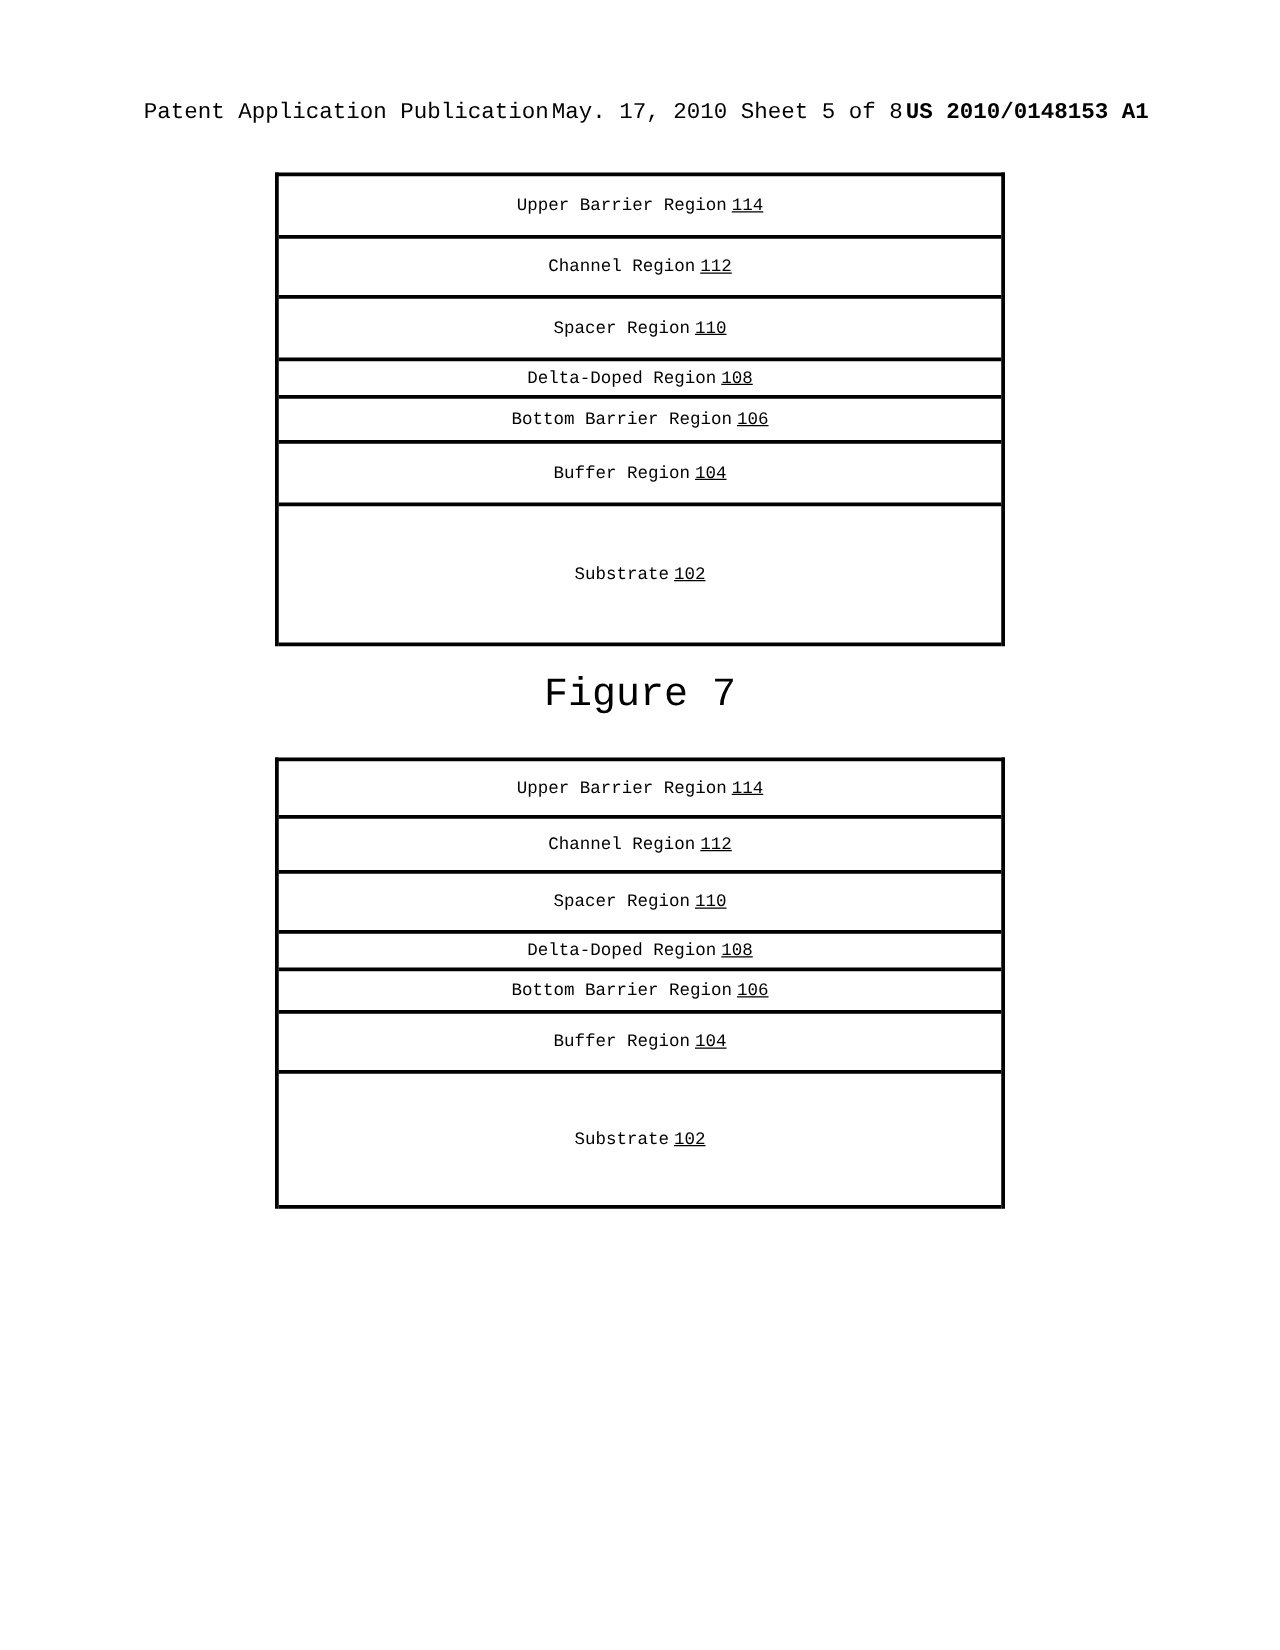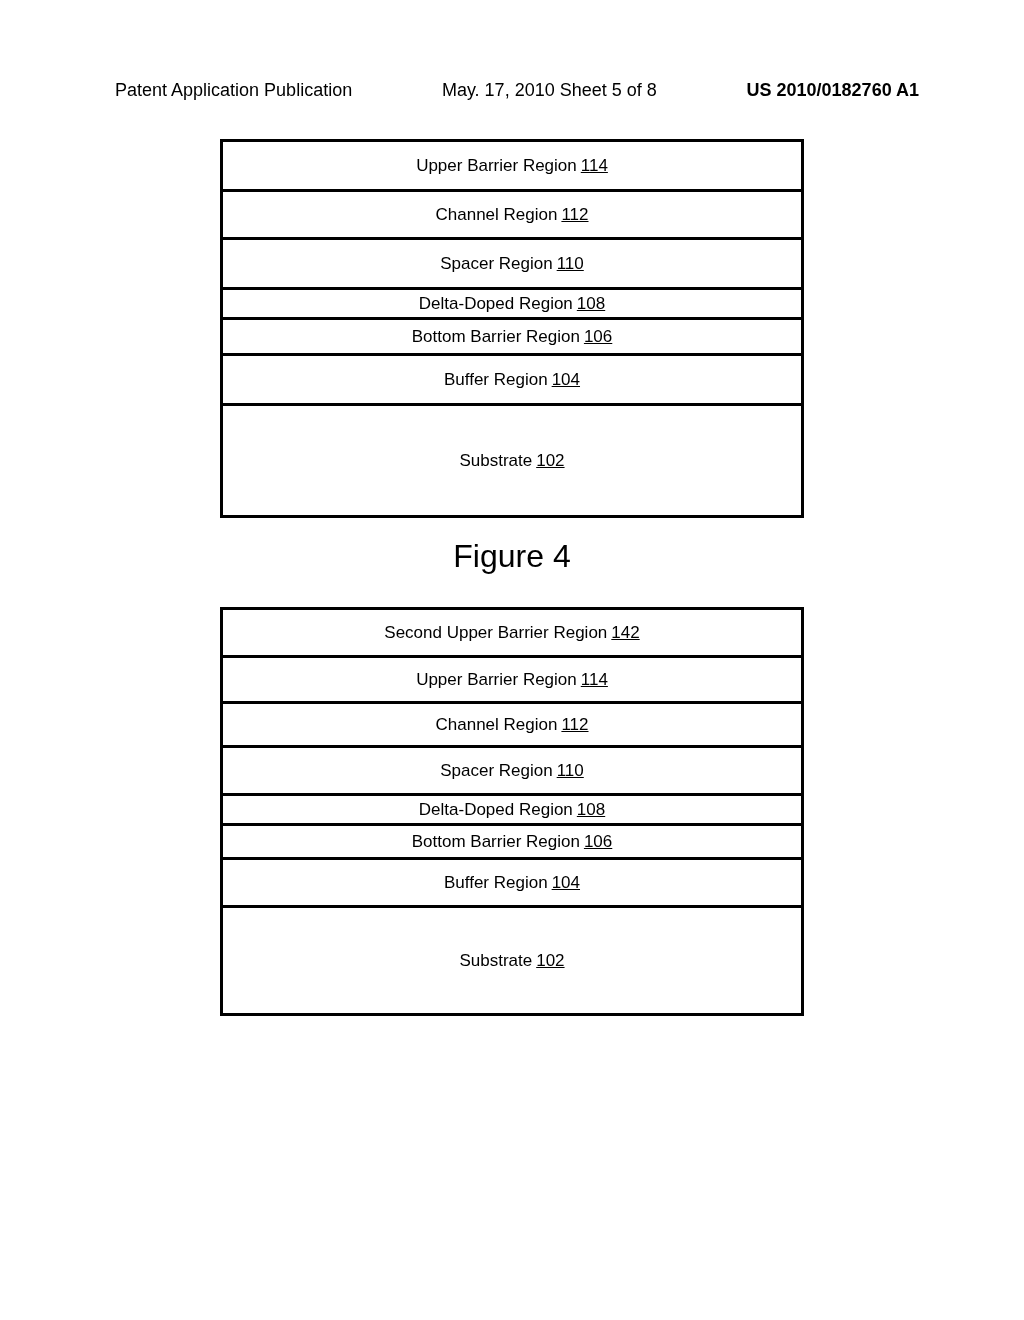--- a/index.html
+++ b/index.html
@@ -8,38 +8,39 @@
     background: #ffffff;
     font-family: Arial, Helvetica, sans-serif;
     width: 1024px;
   }
   .page {
     width: 1024px;
     height: 1116px;
     position: relative;
     box-sizing: border-box;
     padding: 80px 60px 40px 60px;
+    font-family: Liberation Mono, monospace;
   }
   .header {
     display: flex;
     justify-content: space-between;
     font-size: 18px;
     padding: 0 45px 0 55px;
     margin-bottom: 38px;
   }
   .header .right { font-weight: bold; }
   .stack {
     width: 578px;
     margin: 0 auto;
     border: 3px solid #000;
     border-bottom: none;
   }
   .layer {
     border-bottom: 3px solid #000;
-    font-size: 17px;
+    font-size: 14px;
     display: flex;
     align-items: center;
     justify-content: center;
     box-sizing: border-box;
     padding: 0 20px;
   }
   .layer .ref {
     text-decoration: underline;
     margin-left: 4px;
   }
@@ -52,21 +53,21 @@
   }
 </style>
 </head>
 <body>
 
 <div class="page">
 
   <div class="header">
     <span>Patent Application Publication</span>
     <span>May. 17, 2010  Sheet 5 of 8</span>
-    <span class="right">US 2010/0182760 A1</span>
+    <span class="right">US 2010/0148153 A1</span>
   </div>
 
   <div class="stack" id="stack8">
       <div class="layer" style="height: 50px;">
         <span>Upper Barrier Region</span>
         <span class="ref">114</span>
       </div>
       <div class="layer" style="height: 48px;">
         <span>Channel Region</span>
         <span class="ref">112</span>
@@ -85,27 +86,23 @@
       </div>
       <div class="layer" style="height: 50px;">
         <span>Buffer Region</span>
         <span class="ref">104</span>
       </div>
       <div class="layer" style="height: 112px;">
         <span>Substrate</span>
         <span class="ref">102</span>
       </div>
     </div>
-  <div class="figcap">Figure 4</div>
+  <div class="figcap">Figure 7</div>
 
   <div class="stack" id="stack9">
-      <div class="layer" style="height: 48px;">
-        <span>Second Upper Barrier Region</span>
-        <span class="ref">142</span>
-      </div>
       <div class="layer" style="height: 46px;">
         <span>Upper Barrier Region</span>
         <span class="ref">114</span>
       </div>
       <div class="layer" style="height: 44px;">
         <span>Channel Region</span>
         <span class="ref">112</span>
       </div>
       <div class="layer" style="height: 48px;">
         <span>Spacer Region</span>

